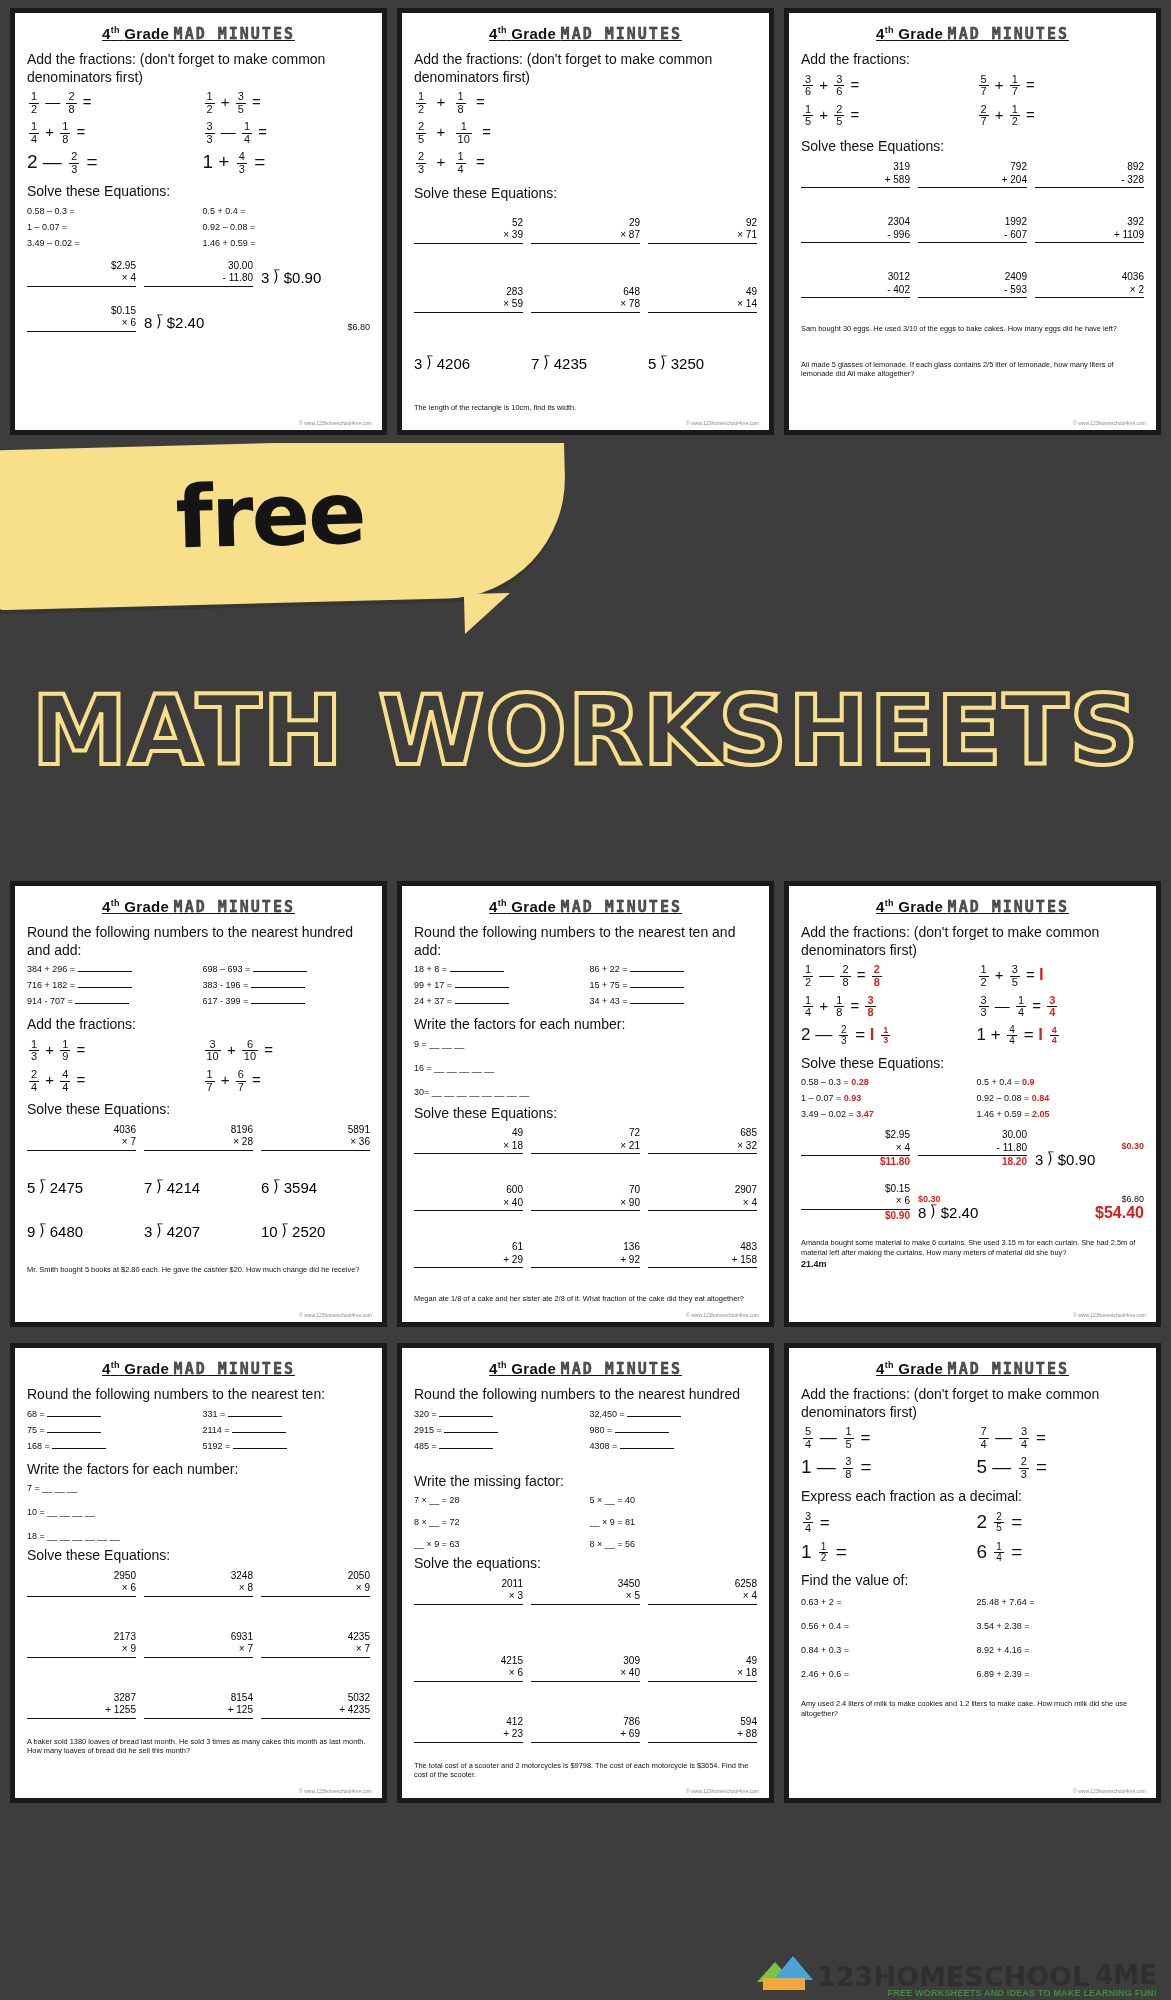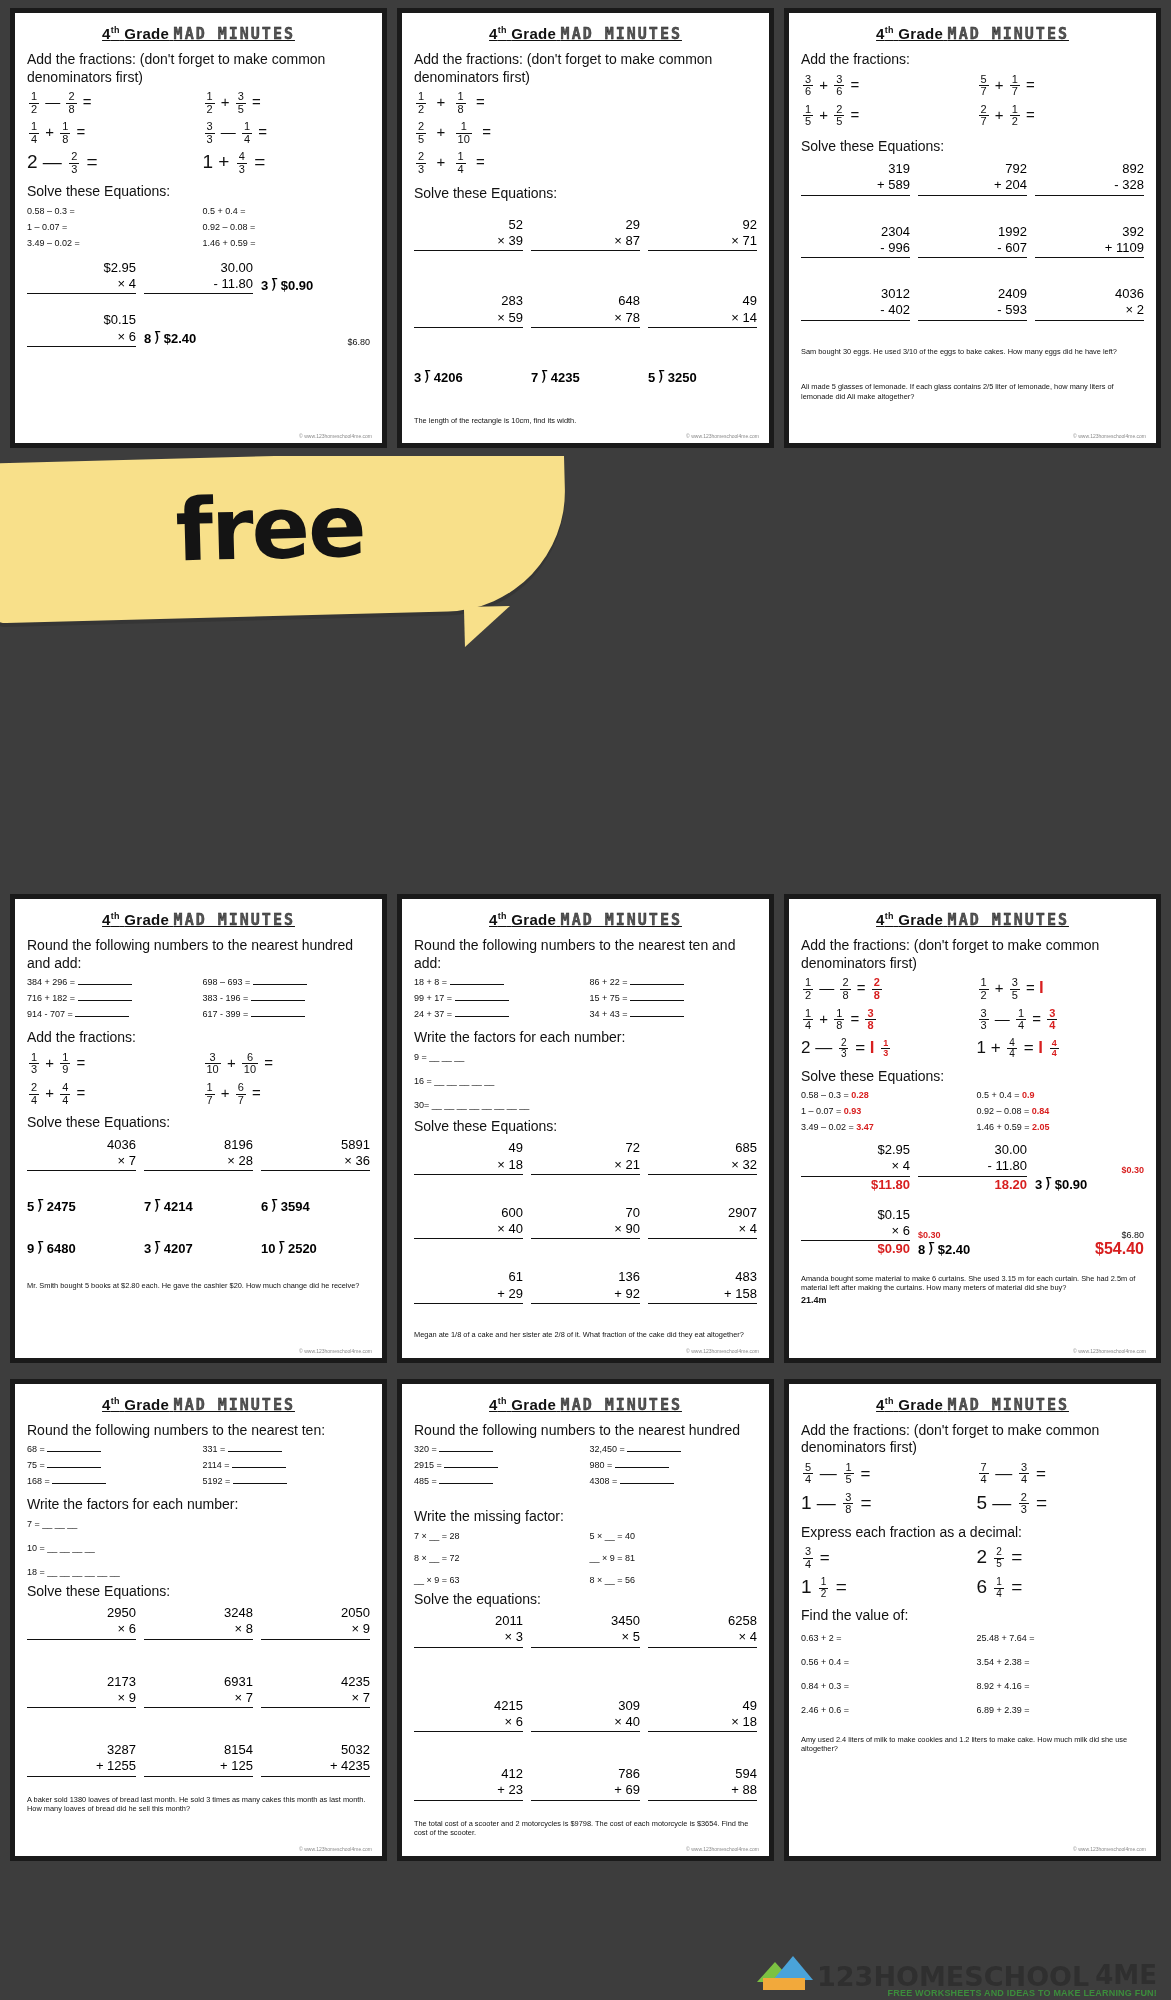--- a/index.html
+++ b/index.html
@@ -75,28 +75,27 @@
   .frac .d { display:block; border-top: 1.2px solid #111; padding: 0 2px; }
   .big { font-size: 15px; }
   .big .frac { font-size: 11px; }
   .ans { color:#d81f1f; font-weight:bold; }
   .redbar { color:#d81f1f; font-weight:bold; }
   .colprob {
     display:inline-block;
     text-align:right;
     min-width: 52px;
     line-height:1.25;
-    font-size:13px;
+    font-size:10px;
   }
   .colprob .bot { border-bottom:1.1px solid #111; padding-bottom:1px; }
   .longdiv {
     display:inline-block;
-    font-size: 13px;
+    font-size: 15px;
     white-space:nowrap;
-    font-weight:bold;
   }
   .word {
     font-size: 7.4px;
     color:#111;
     line-height:1.3;
     margin-top: 6px;
   }
   .footer-credit {
     position:absolute;
     right: 10px;
@@ -402,20 +401,21 @@
     <div class="word" style="margin-top:26px">Ali made 5 glasses of lemonade. If each glass contains 2/5 liter of lemonade, how many liters of lemonade did Ali make altogether?</div>
     <div class="footer-credit">© www.123homeschool4me.com</div>
   </div>
 </div>
 
 <div class="banner">
   <div class="free-badge">
       <div class="tail"></div>
     </div>
   <div class="free-text">free</div>
+  <div class="title-sub">MATH WORKSHEETS</div>
 </div>
 
 <div class="sheet-grid">
 
   <div class="sheet">
     <div class="sheet-title">
       <span>4</span><sup>th</sup>
       <span>Grade</span>
       <span class="mm">MAD MINUTES</span>
     </div>

